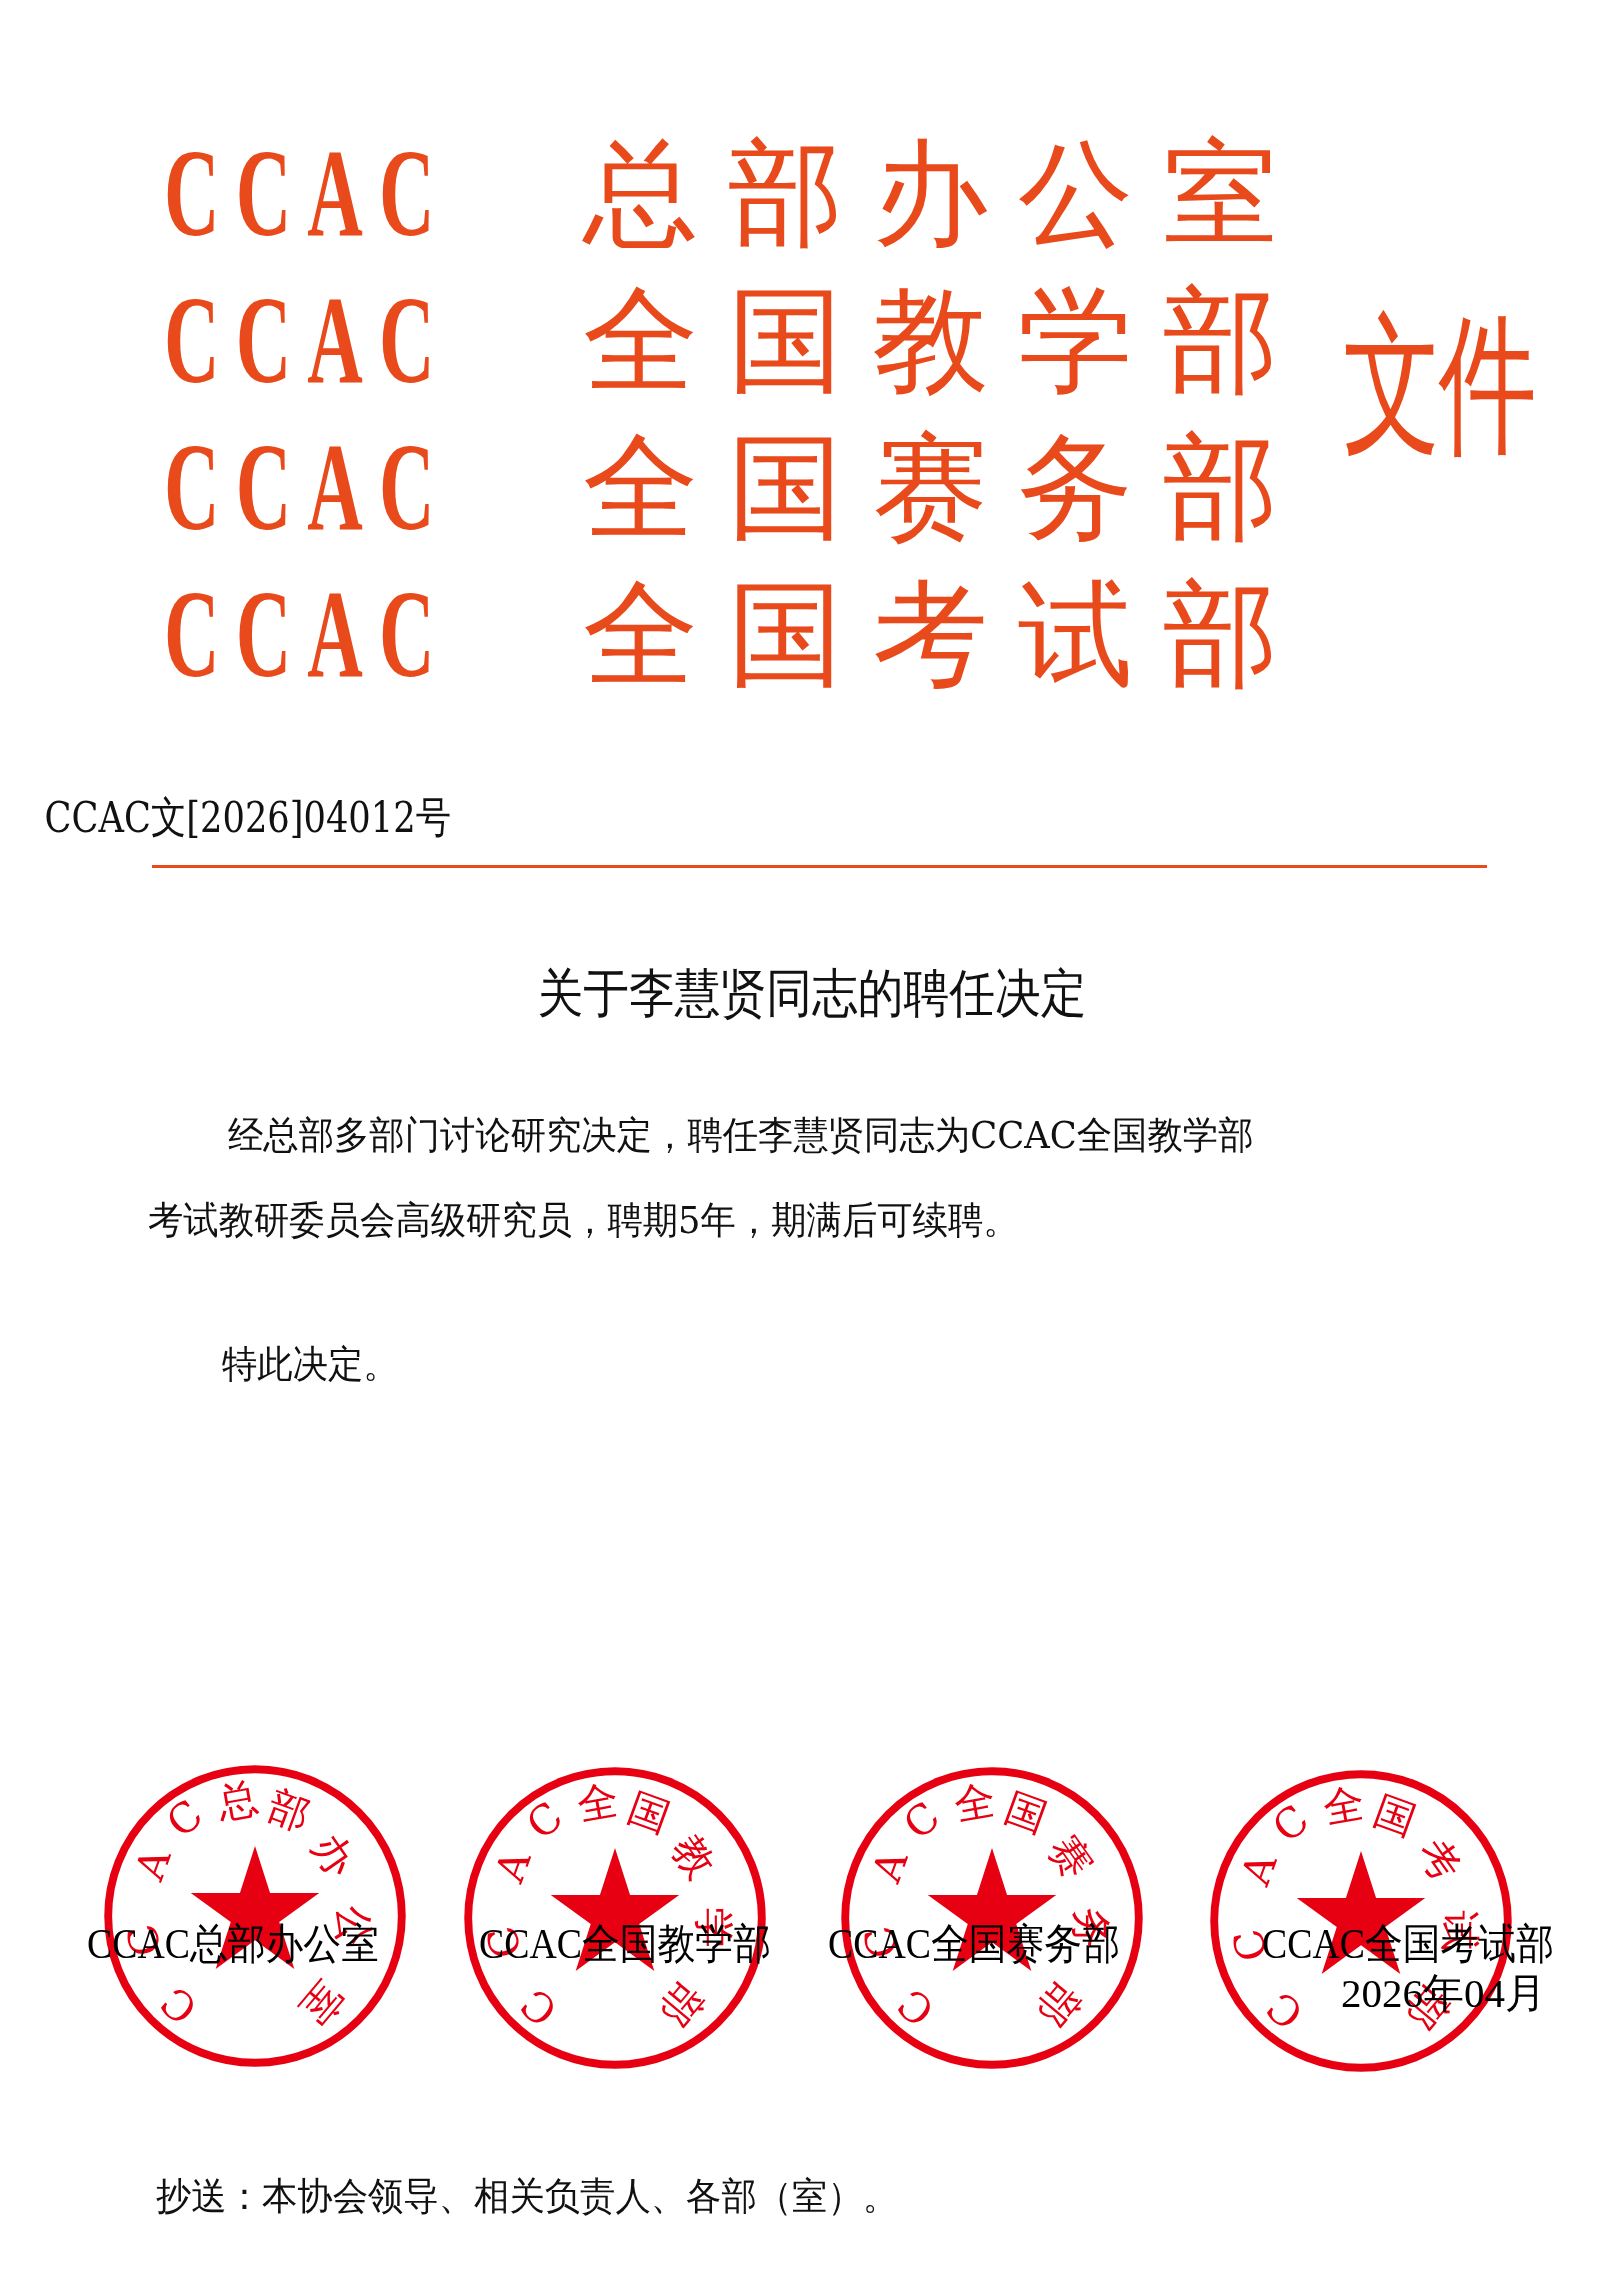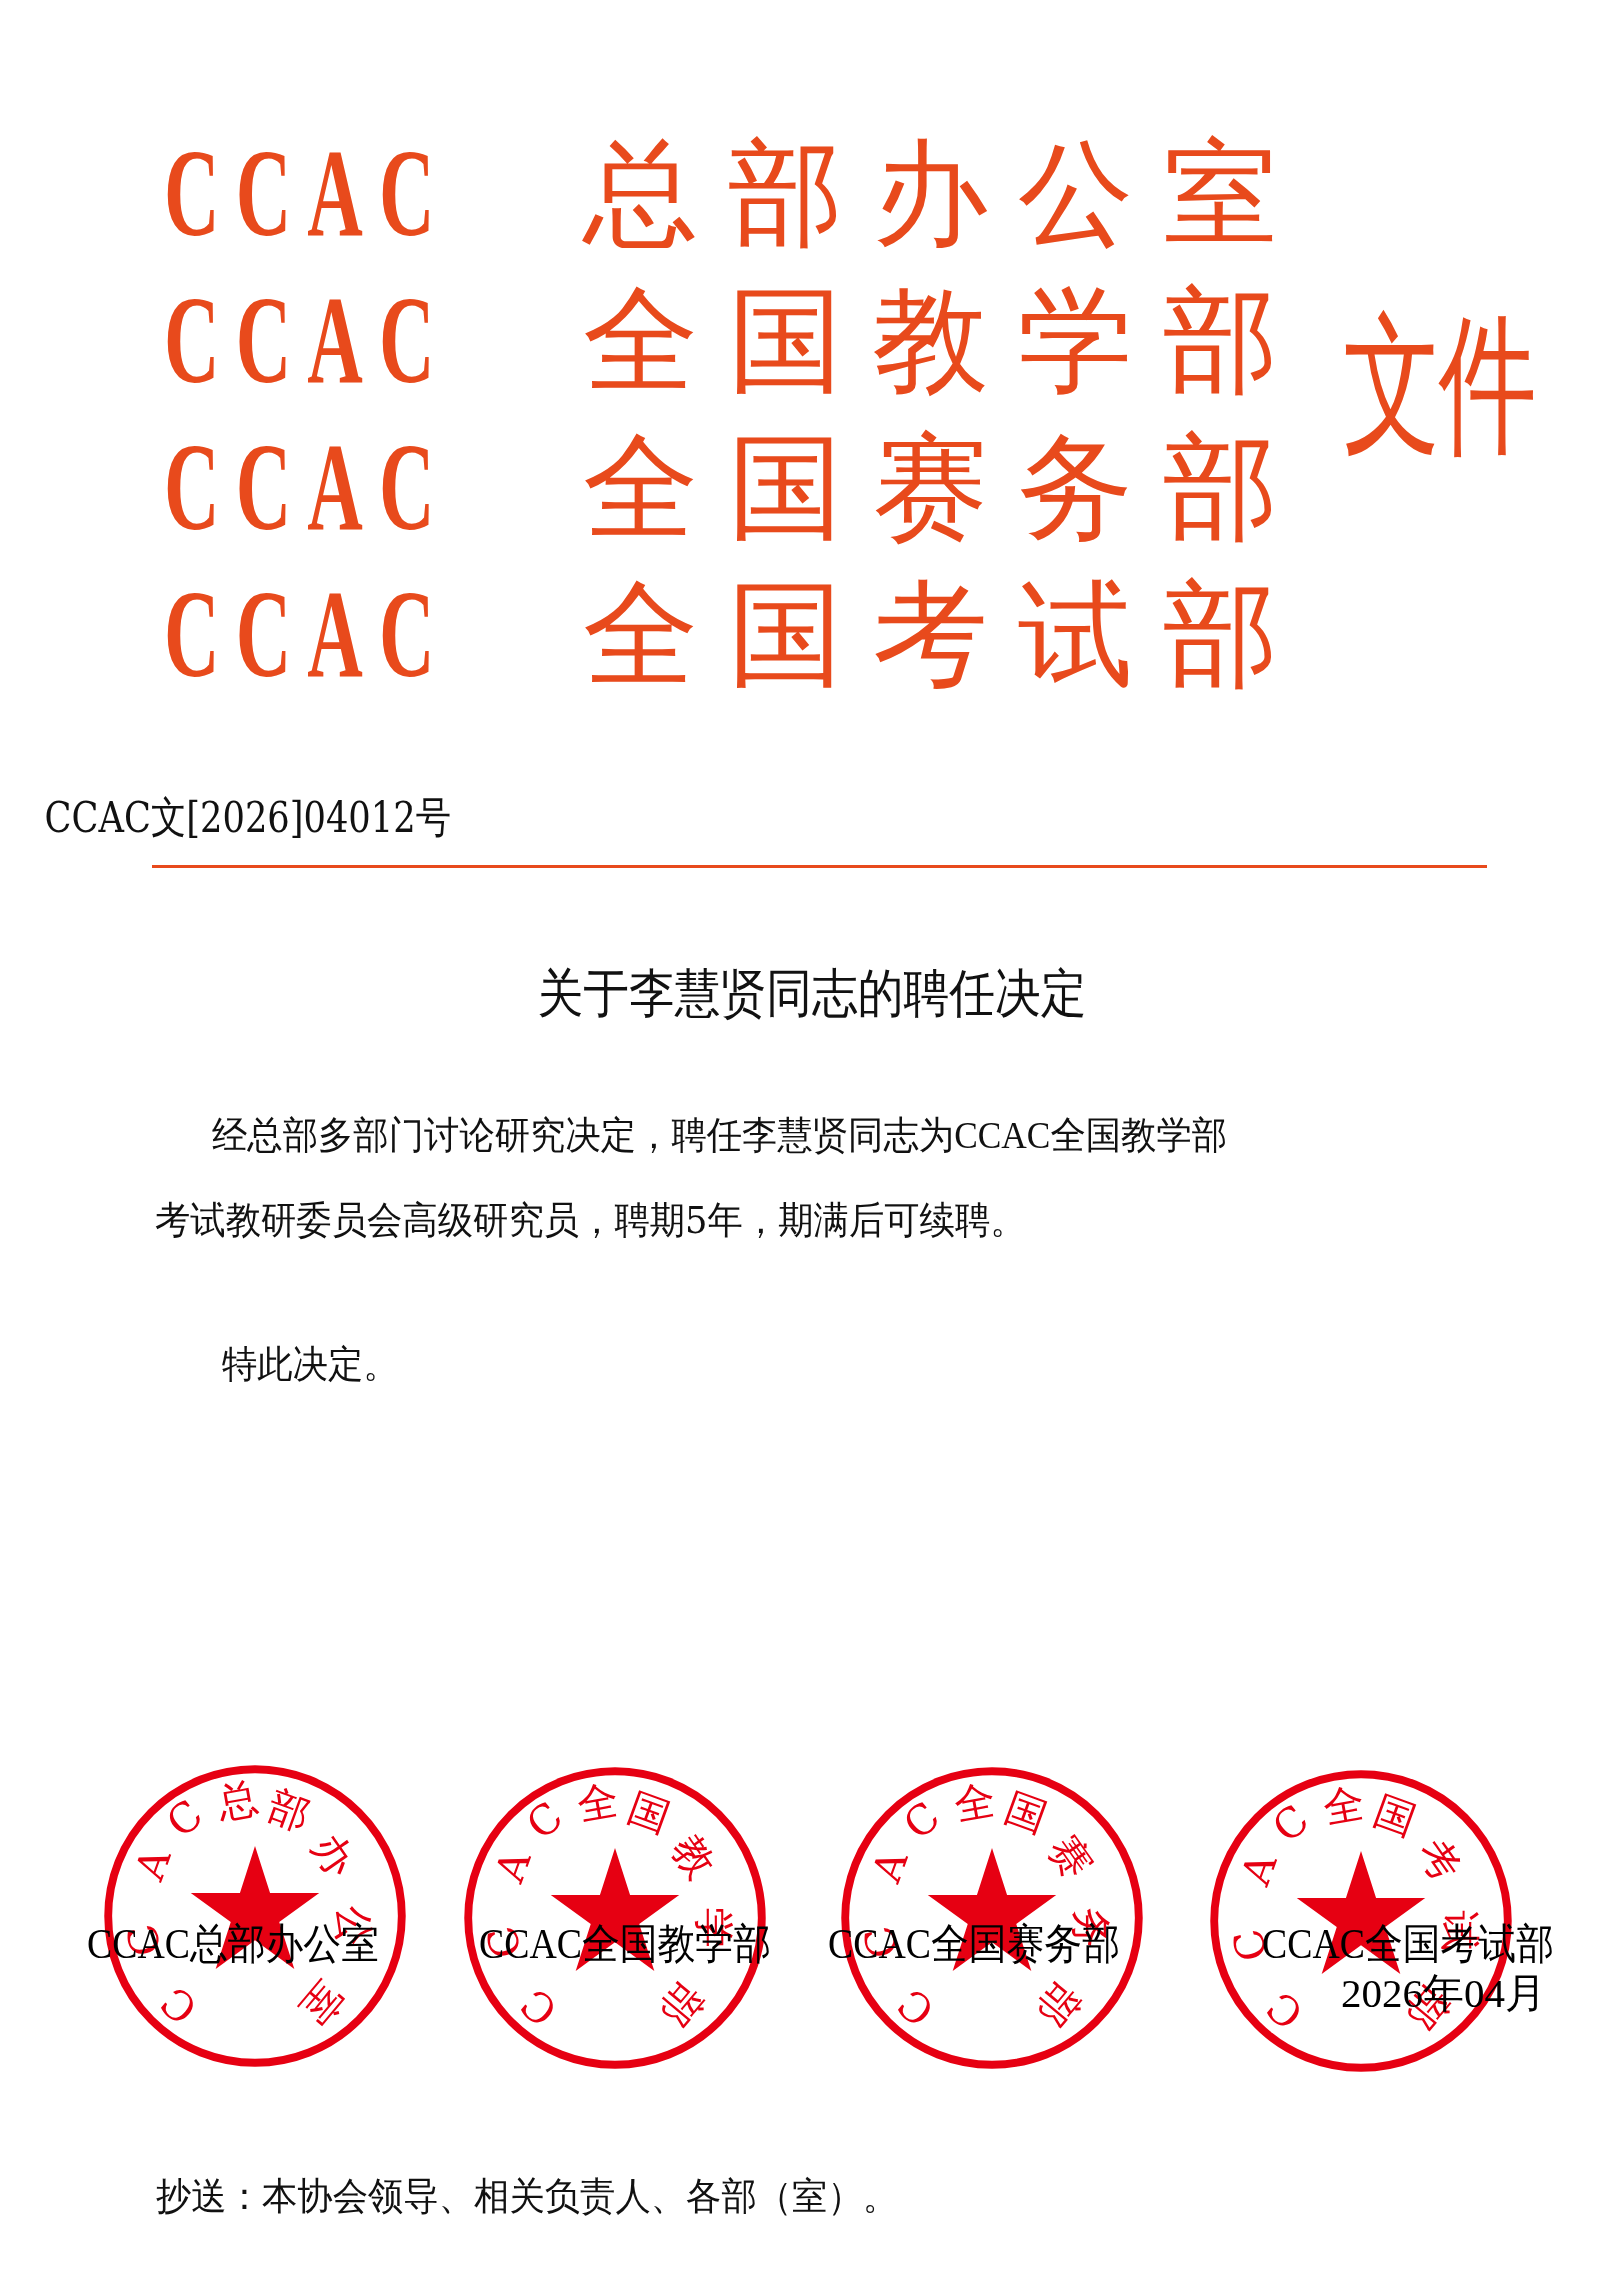--- a/index.html
+++ b/index.html
@@ -15,21 +15,21 @@
   .hdr-wenjian { position:absolute; left:1343px; top:308px; color:#E84A1C;
                  font-family:"DejaVu Sans",sans-serif; font-size:98px; letter-spacing:-2.6px;
                  transform:scaleY(1.55); transform-origin:left top; white-space:nowrap; line-height:1; }
   .docno { position:absolute; left:0; width:1623px; top:789px; 
            font-family:"DejaVu Serif",serif; font-size:43px; color:#111; }
   .docno span { display:inline-block; transform:scaleX(0.82); }
   .red-rule { position:absolute; left:152px; width:1335px; top:865px; height:2.6px; background:#E84A1C; }
   .title { position:absolute; left:0; width:1623px; top:959px; text-align:center;
            font-family:"DejaVu Sans",sans-serif; font-size:52px; color:#111; }
   .title span { display:inline-block; transform:scaleX(0.88); }
-  .para { position:absolute; left:155px; width:1348px; font-family:"DejaVu Serif",serif;
+  .para { position:absolute; left:148px; width:1348px; font-family:"DejaVu Serif",serif;
           font-size:38px; color:#111; line-height:1; white-space:nowrap; }
   .para span { display:inline-block; transform:scaleX(0.93); transform-origin:left center; }
   .stamp { position:absolute; width:308px; height:308px; }
   .stamp svg { width:100%; height:100%; }
   .sig { position:absolute; font-family:"Liberation Serif","DejaVu Serif",serif; font-size:42px;
          color:#000; white-space:nowrap; top:1916px; }
   .sig span { display:inline-block; transform:scaleX(0.9); transform-origin:left center; }
   .date { position:absolute; left:1341px; top:1966px; font-family:"Liberation Serif","DejaVu Serif",serif;
           font-size:41px; color:#000; white-space:nowrap; }
   .cc { position:absolute; left:156px; top:2171px; font-family:"DejaVu Serif",serif;
@@ -57,21 +57,21 @@
     <span class="hdr-cjk">全国考试部</span>
   </div>
   <div class="hdr-wenjian">文件</div>
 </div>
 
 <div class="docno"><span>CCAC文[2026]04012号</span></div>
 <div class="red-rule"></div>
 
 <div class="title"><span>关于李慧贤同志的聘任决定</span></div>
 
-<div class="para" style="top:1116px; left:212px;font-family:Liberation Serif, serif;"><span>经总部多部门讨论研究决定，聘任李慧贤同志为CCAC全国教学部</span></div>
+<div class="para" style="top:1116px; left:228px;"><span>经总部多部门讨论研究决定，聘任李慧贤同志为CCAC全国教学部</span></div>
 <div class="para" style="top:1201px;"><span>考试教研委员会高级研究员，聘期5年，期满后可续聘。</span></div>
 <div class="para" style="top:1345px; left:222px;"><span>特此决定。</span></div>
 
 <div class="stamp" style="left:101px; top:1762px;">
   <svg viewBox="0 0 470 470">
     <circle cx="235" cy="235" r="224" fill="none" stroke="#E60012" stroke-width="12"></circle>
     <polygon points="235,128 258,200 333,200 272,244 295,316 235,272 175,316 198,244 137,200 212,200" fill="#E60012"></polygon>
     <g fill="#E60012" font-family="DejaVu Serif, serif" font-size="62" text-anchor="middle">
       <text x="120" y="390" transform="rotate(-140 120 370)">C</text>
       <text x="72" y="285" transform="rotate(-105 72 270)">C</text>

